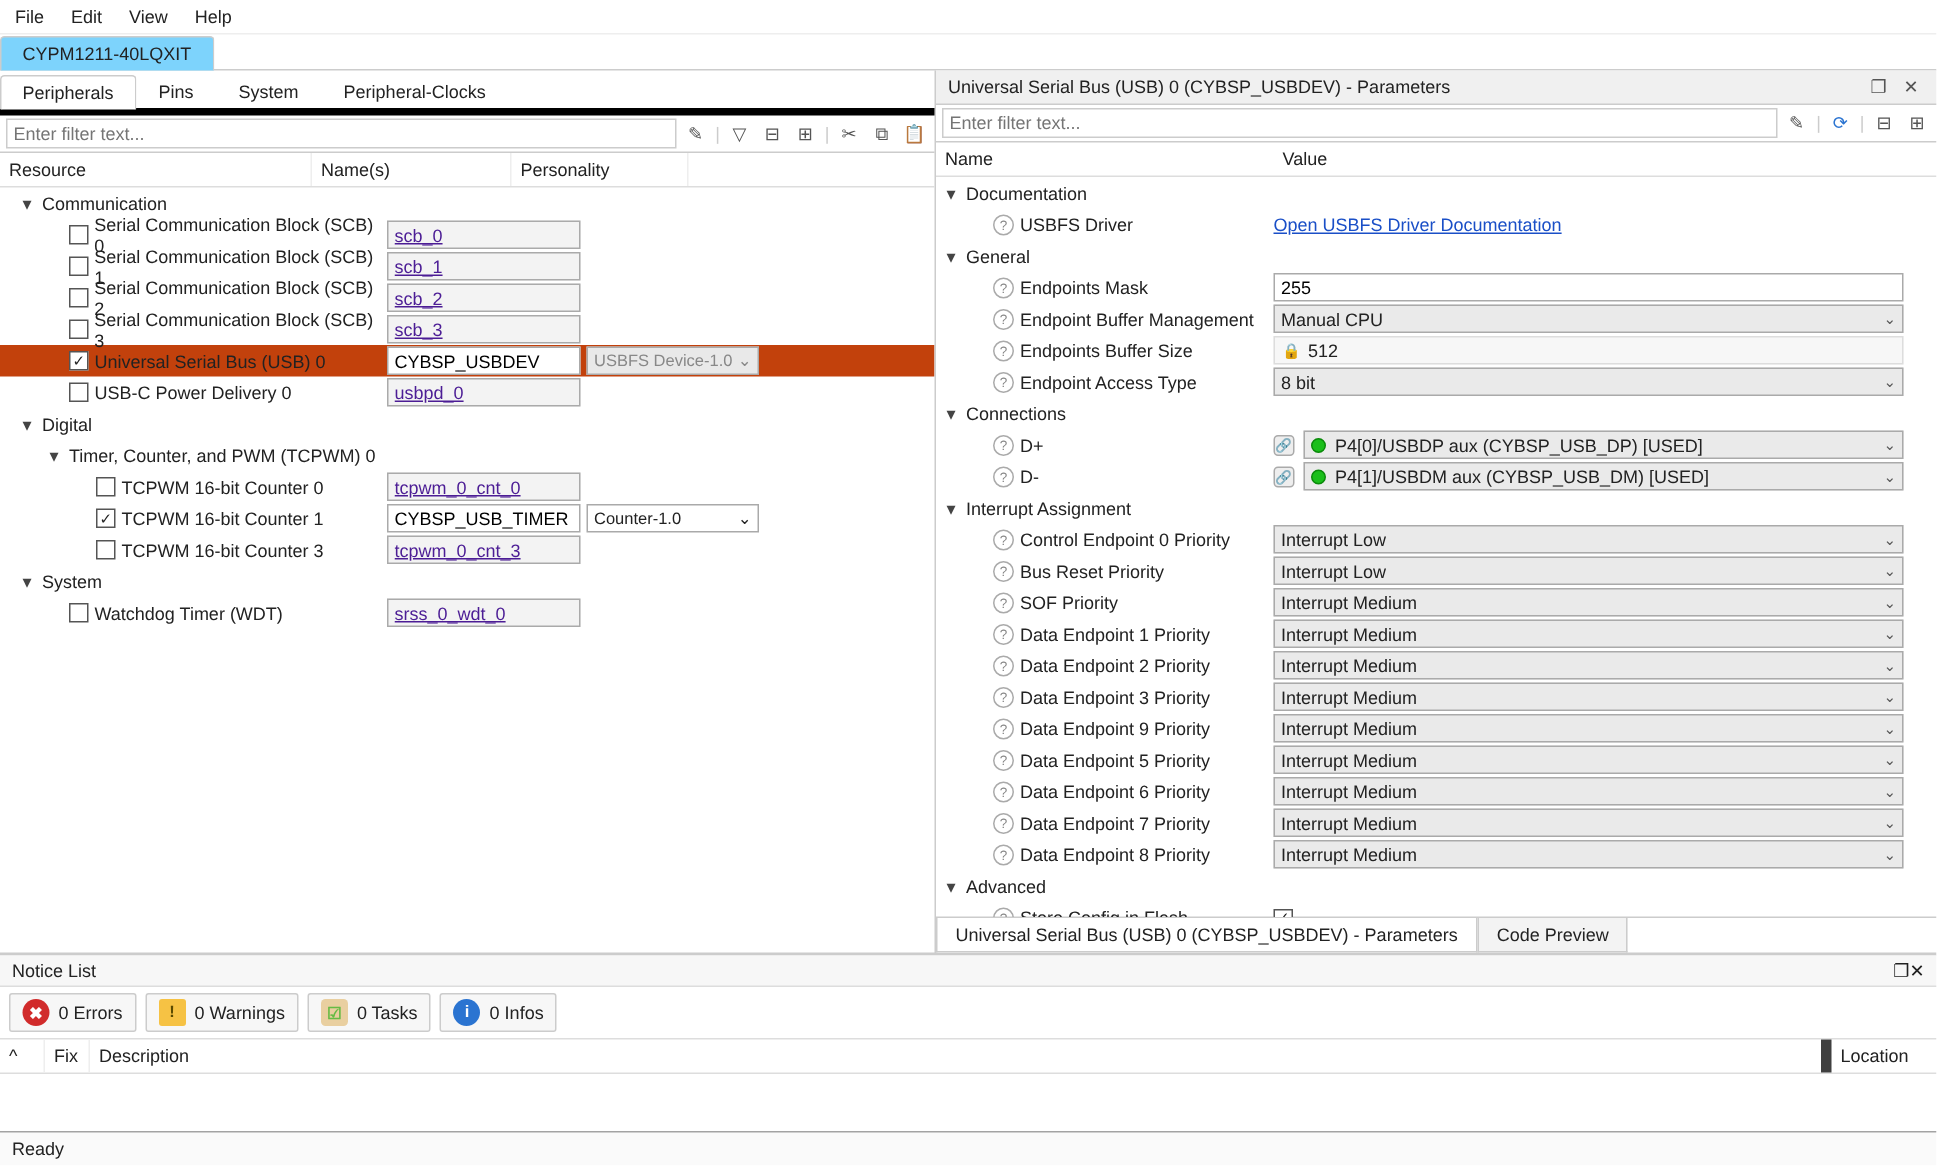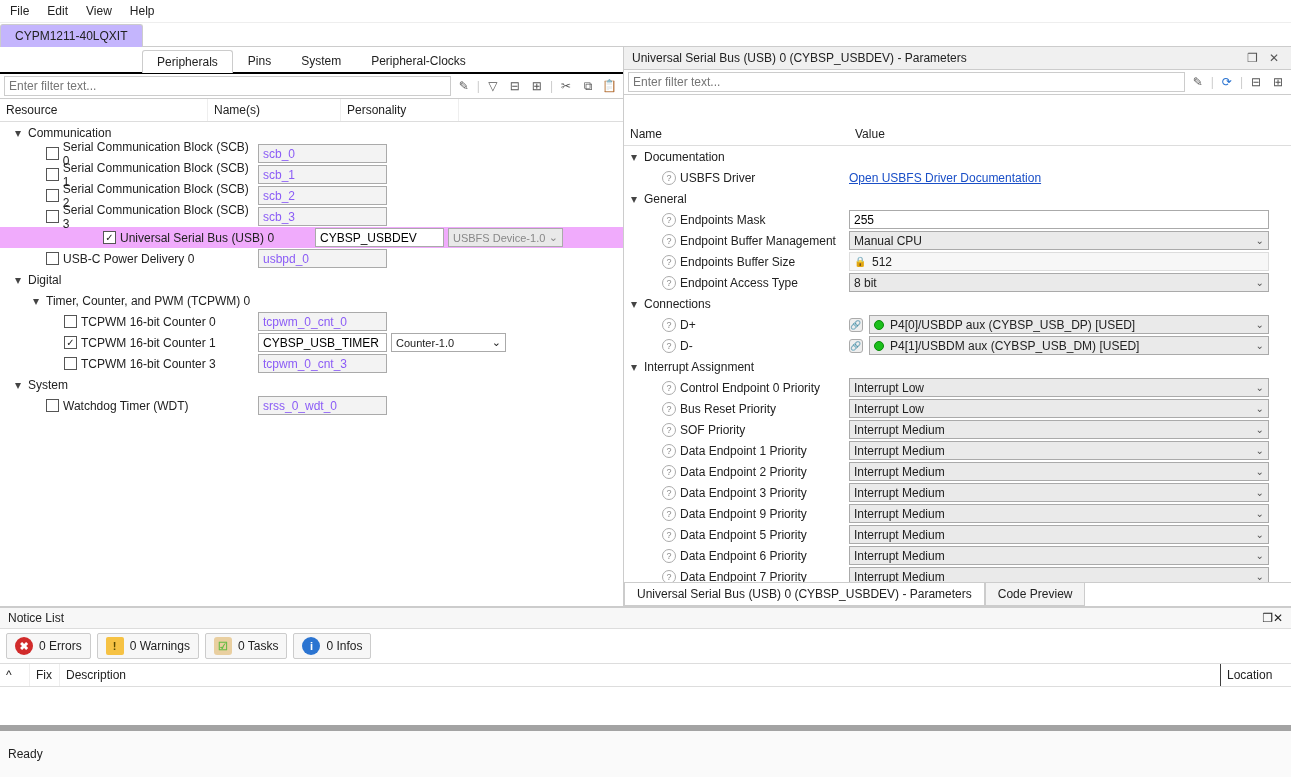--- a/index.html
+++ b/index.html
@@ -1,54 +1,54 @@
 <!DOCTYPE html>
 <html><head>
 <meta charset="utf-8">
 <style>
 * { box-sizing: border-box; margin: 0; padding: 0; }
 body { font-family: "Segoe UI", Arial, sans-serif; font-size: 12px; color: #222; background: #fff; width: 1291px; height: 777px; overflow: hidden; display: flex; flex-direction: column; }
 .menubar { display: flex; gap: 18px; padding: 4px 10px; border-bottom: 1px solid #eee; }
 .menubar span { cursor: default; }
 .top-tabs { display: flex; border-bottom: 1px solid #ccc; }
 .top-tab { padding: 4px 14px; border: 1px solid #ccc; border-bottom: none; background: #f7f7f7; border-top-left-radius: 3px; border-top-right-radius: 3px; margin-right: -1px; position: relative; top: 1px; }
-.top-tab.active { background: #c4b5fd; }
+.top-tab.active { background: #7dd3fc; }
 .main-row { display: flex; flex: 1 1 auto; min-height: 0; }
 .left-pane { width: 624px; border-right: 1px solid #ccc; display: flex; flex-direction: column; border-bottom: 1px solid #ccc; }
 .right-pane { flex: 1; display: flex; flex-direction: column; border-bottom: 1px solid #ccc; }
-.sub-tabs { display: flex; border-bottom: 2px solid #000000; padding-top: 2px; justify-content: center; }
+.sub-tabs { display: flex; border-bottom: 5px solid #000000; padding-top: 2px; }
 .sub-tab { padding: 4px 14px; border: 1px solid transparent; border-bottom: none; cursor: default; }
 .sub-tab.active { border-color: #ccc; background: #fff; border-top-left-radius: 3px; border-top-right-radius: 3px; position: relative; top: 1px; }
 .filter-row { display: flex; align-items: center; border-bottom: 1px solid #ccc; gap: 4px; padding: 2px 4px; }
 .filter-input { flex: 1; border: 1px solid #ccc; height: 20px; padding: 1px 4px; font-size: 12px; color: #777; }
 .icon-btn { width: 18px; height: 18px; display: inline-flex; align-items: center; justify-content: center; color: #555; cursor: default; }
 .headers { display: flex; border-bottom: 1px solid #ddd; font-weight: normal; }
 .headers > div { padding: 4px 6px; border-right: 1px solid #eee; }
 .col-res { width: 208px; }
 .col-name { width: 133px; }
 .col-pers { width: 118px; }
 .tree { flex: 1; overflow: auto; }
 .tree-row { display: flex; align-items: center; height: 21px; }
-.tree-row.sel { background: #f0abfc; justify-content: center; }
+.tree-row.sel { background: #c2410c; }
 .res-cell { width: 258px; display: flex; align-items: center; gap: 4px; }
 .arrow { width: 12px; text-align: center; color: #444; }
 .indent { display: inline-block; }
 .chk { width: 13px; height: 13px; border: 1px solid #555; display: inline-flex; align-items: center; justify-content: center; font-size: 10px; background: #fff; }
 .chk.on::after { content: "✓"; }
 .name-cell { width: 133px; }
 .name-cell input { width: 129px; height: 19px; border: 1px solid #aaa; padding: 0 4px; font-size: 12px; background: #fff; }
-.name-cell input.dis { background: #f3f3f3; color: #8b5cf6; }
+.name-cell input.dis { background: #f3f3f3; color: #4c1d95; text-decoration: underline; }
 .pers-cell { width: 118px; }
 .pers-box { width: 115px; height: 19px; border: 1px solid #aaa; background: #e9e9e9; color: #888; display: flex; align-items: center; justify-content: space-between; padding: 0 4px; font-size: 11px; }
 .pers-box.en { background: #fff; color: #222; }
 .right-title { display: flex; align-items: center; padding: 4px 8px; background: #f0f0f0; border-bottom: 1px solid #ccc; gap: 8px; }
 .right-title .title-text { flex: 1; }
 .right-title .wicon { width: 14px; height: 14px; color: #555; cursor: default; }
 .param-headers { display: flex; border-bottom: 1px solid #ddd; }
-.param-headers > div { padding: 4px 6px; margin-top: 28px; }
+.param-headers > div { padding: 4px 6px; }
 .pcol-name { width: 225px; }
 .pcol-value { flex: 1; }
 .param-body { flex: 1; overflow: auto; }
 .param-row { display: flex; align-items: center; min-height: 21px; }
 .pname { width: 225px; display: flex; align-items: center; gap: 4px; padding-left: 4px; }
 .pvalue { flex: 1; padding-right: 22px; }
 .grp .arrow { color: #444; }
 .help-icon { width: 14px; height: 14px; border: 1px solid #aaa; border-radius: 50%; display: inline-flex; align-items: center; justify-content: center; font-size: 9px; color: #888; }
 .link-icon { width: 14px; height: 14px; border: 1px solid #aaa; border-radius: 3px; display: inline-flex; align-items: center; justify-content: center; font-size: 9px; color: #666; background: #eee; }
 .lock-icon { width: 14px; height: 14px; display: inline-flex; align-items: center; justify-content: center; font-size: 10px; color: #888; }
@@ -67,21 +67,21 @@
 .notice-title .spacer { flex: 1; }
 .notice-toolbar { display: flex; gap: 6px; padding: 4px 6px; border-bottom: 1px solid #ddd; }
 .nbtn { display: flex; align-items: center; gap: 6px; border: 1px solid #ccc; background: #f7f7f7; padding: 3px 8px; border-radius: 2px; }
 .nicon { width: 18px; height: 18px; border-radius: 50%; display: inline-flex; align-items: center; justify-content: center; color: #fff; font-weight: bold; font-size: 11px; }
 .nicon.err { background: #d12b2b; }
 .nicon.warn { background: #f6c244; color: #5a4a00; border-radius: 2px; }
 .nicon.task { background: #e9cfa0; color: #6b4; border-radius: 3px; }
 .nicon.info { background: #2b74d1; }
 .notice-cols { display: flex; border-bottom: 1px solid #ddd; }
 .notice-cols > div { padding: 4px 6px; }
-.statusbar { padding: 16px 8px; border-top: 6px solid #a3a3a3; background: #fafafa; }
+.statusbar { padding: 4px 8px; border-top: 1px solid #a3a3a3; background: #fafafa; }
 .sep { color: #ccc; }
 </style>
 </head>
 <body>
 
 <div class="menubar">
     <span>File</span>
     <span>Edit</span>
     <span>View</span>
     <span>Help</span>
@@ -563,21 +563,21 @@
         <span>0 Tasks</span>
       </div>
       <div class="nbtn">
         <span class="nicon info">i</span>
         <span>0 Infos</span>
       </div>
     </div>
   <div class="notice-cols">
     <div style="width:30px;border-right:1px solid #eee;">^</div>
     <div style="width:30px;border-right:1px solid #eee;">Fix</div>
-    <div style="flex:1;border-right:1px solid #404040;">Description</div>
+    <div style="flex:1;border-right:7px solid #404040;">Description</div>
     <div style="width:70px;">Location</div>
   </div>
   <div style="height:38px;"></div>
 </div>
 
 <div class="statusbar">
   <span>Ready</span>
 </div>
 
 </body></html>

